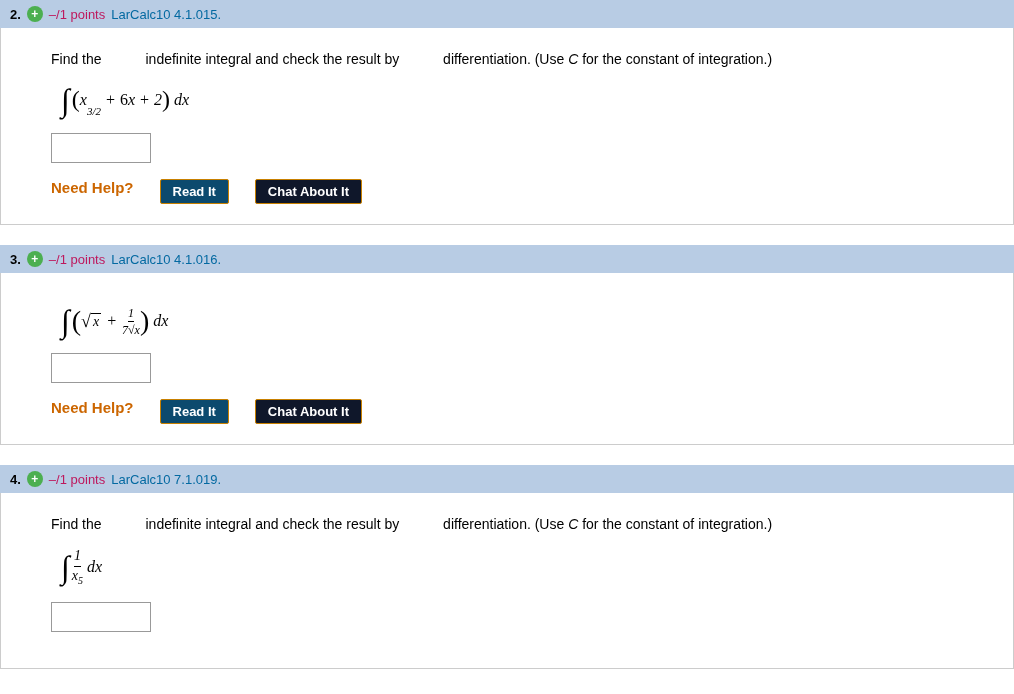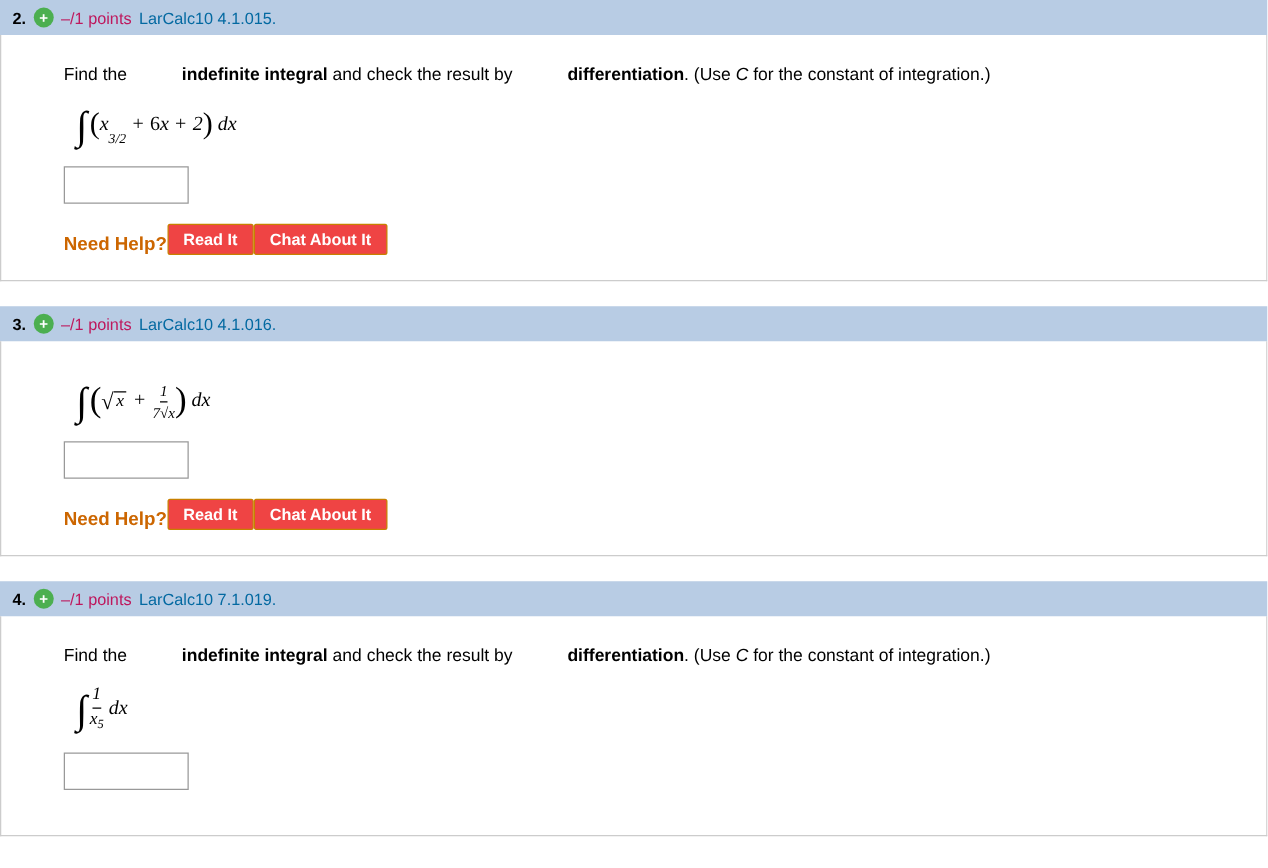--- a/index.html
+++ b/index.html
@@ -57,62 +57,62 @@
       border: 1px solid #ccc;
       border-top: none;
     }
 
     .problem-text {
       margin-bottom: 12px;
       line-height: 1.6;
       font-size: 14px;
     }
 
-    .problem-text .bold { font-weight: bold; padding-left: 40px; }
+    .problem-text .bold { font-weight: normal; padding-left: 40px; }
     .problem-text .italic { font-style: italic; }
 
     .math-expression {
       margin: 12px 0 16px 10px;
       font-size: 18px;
       display: flex;
       align-items: center;
     }
 
     .answer-box {
       width: 100px;
       height: 30px;
       border: 1px solid #999;
       margin-bottom: 16px;
     }
 
     .need-help-row {
       display: flex;
-      align-items: flex-end;
-      gap: 0;
+      align-items: flex-start;
+      gap: 26px;
     }
 
     .need-help-label {
       color: #cc6600;
       font-weight: bold;
       font-size: 15px;
     }
 
     .btn-read-it {
-      background: #ef4444;
+      background: #0c4a6e;
       border: 1px solid #c88000;
       color: #fff;
       padding: 4px 12px;
       font-size: 13px;
       font-weight: bold;
       cursor: pointer;
       border-radius: 2px;
     }
 
     .btn-chat {
-      background: #ef4444;
+      background: #0f172a;
       border: 1px solid #c88000;
       color: #fff;
       padding: 4px 12px;
       font-size: 13px;
       font-weight: bold;
       cursor: pointer;
       border-radius: 2px;
     }
 
     

